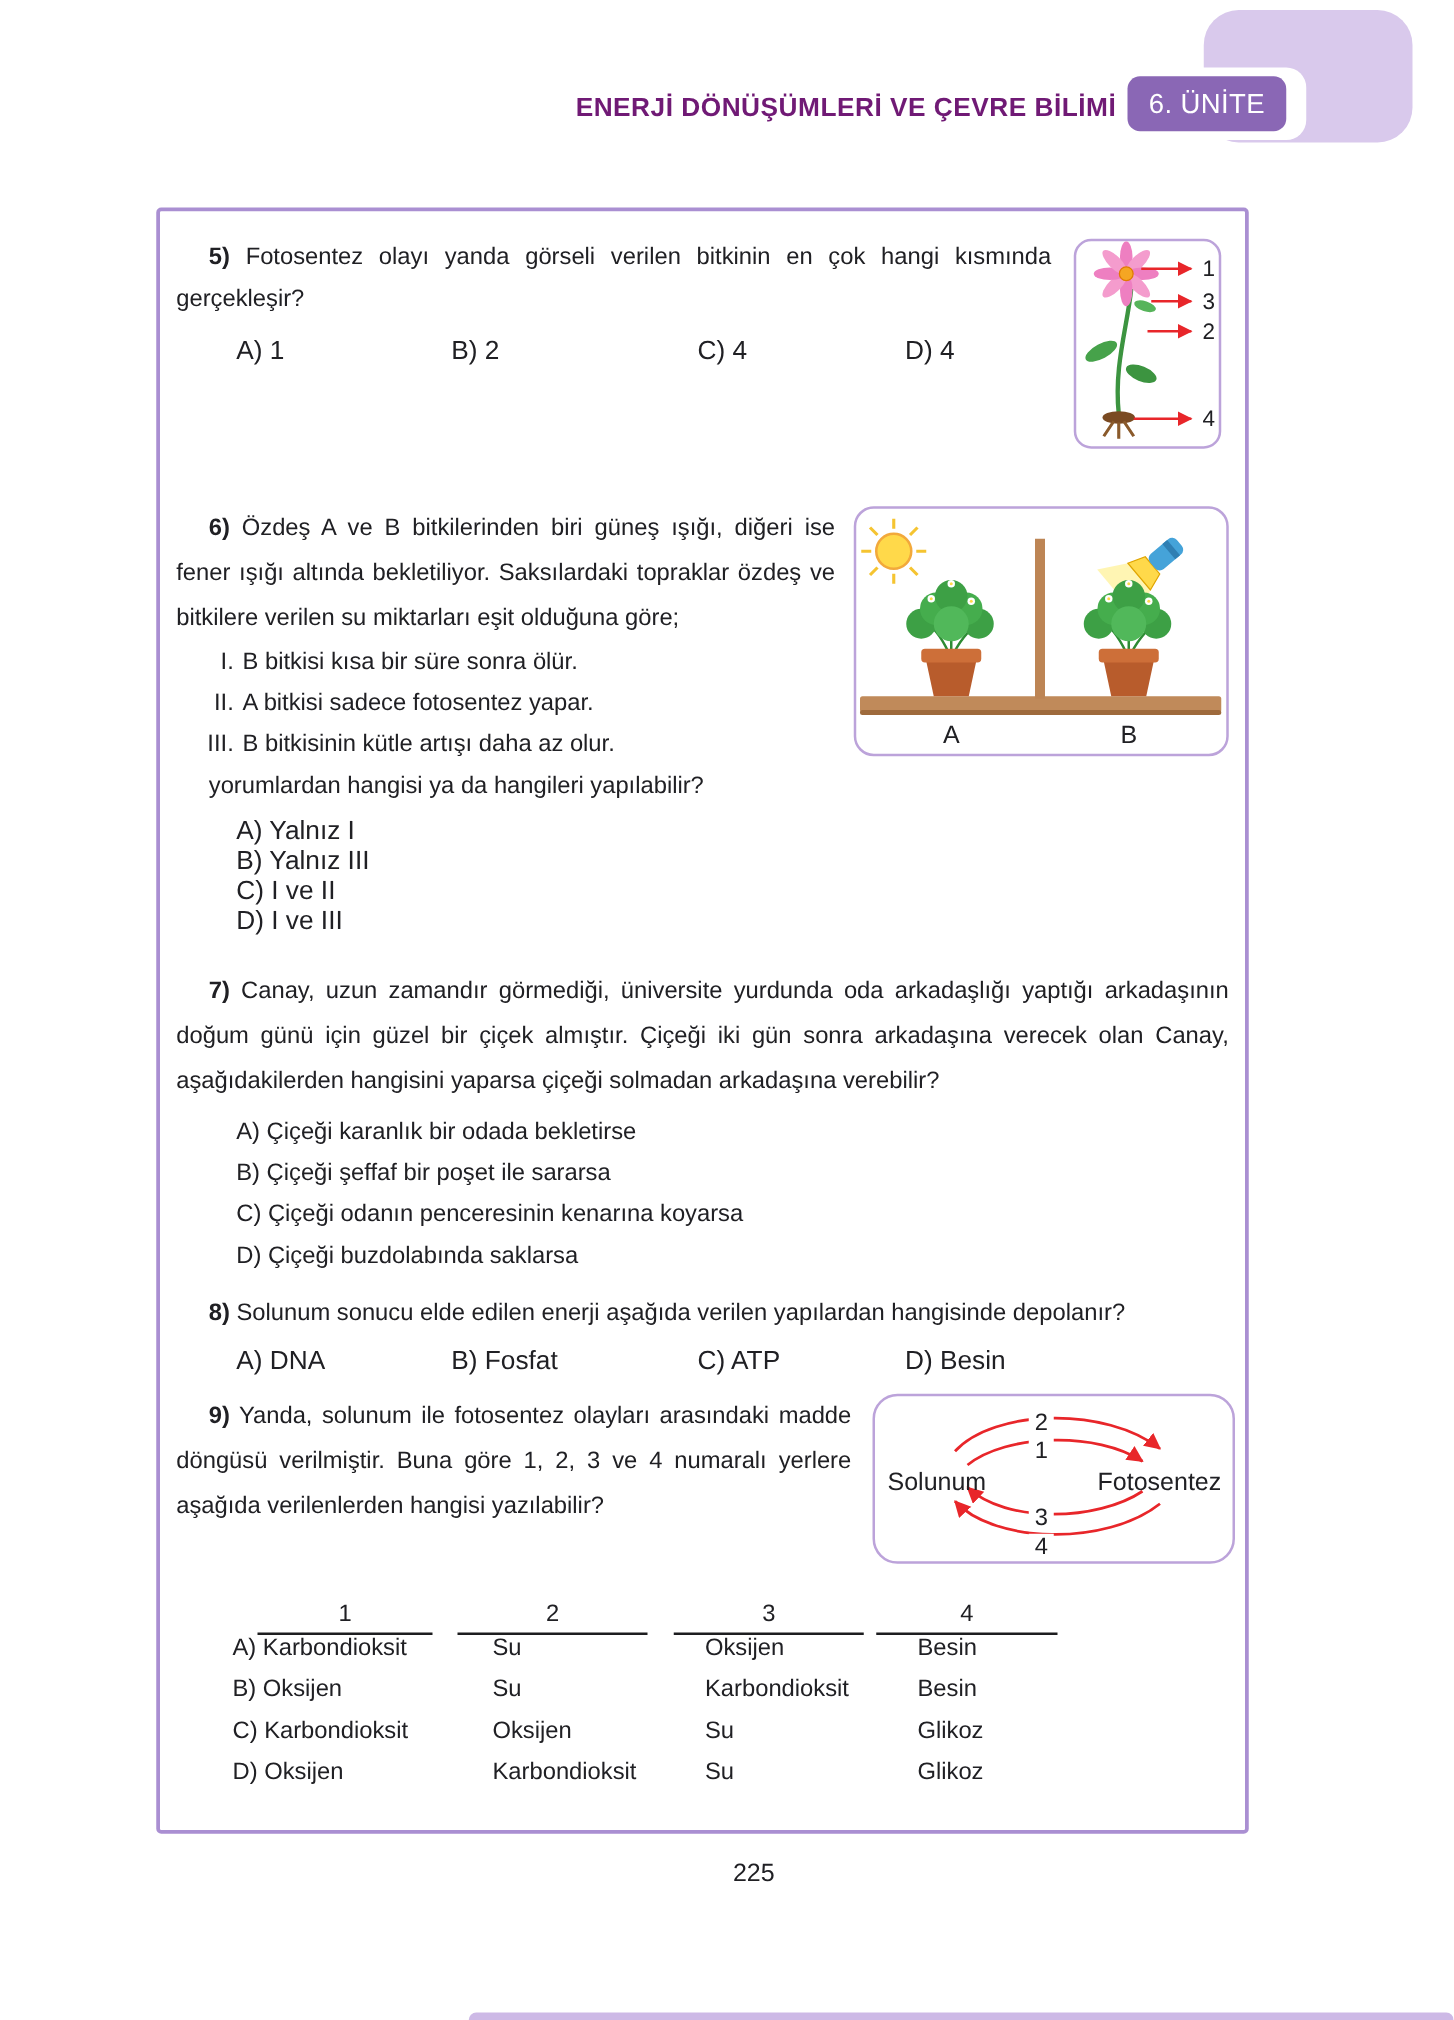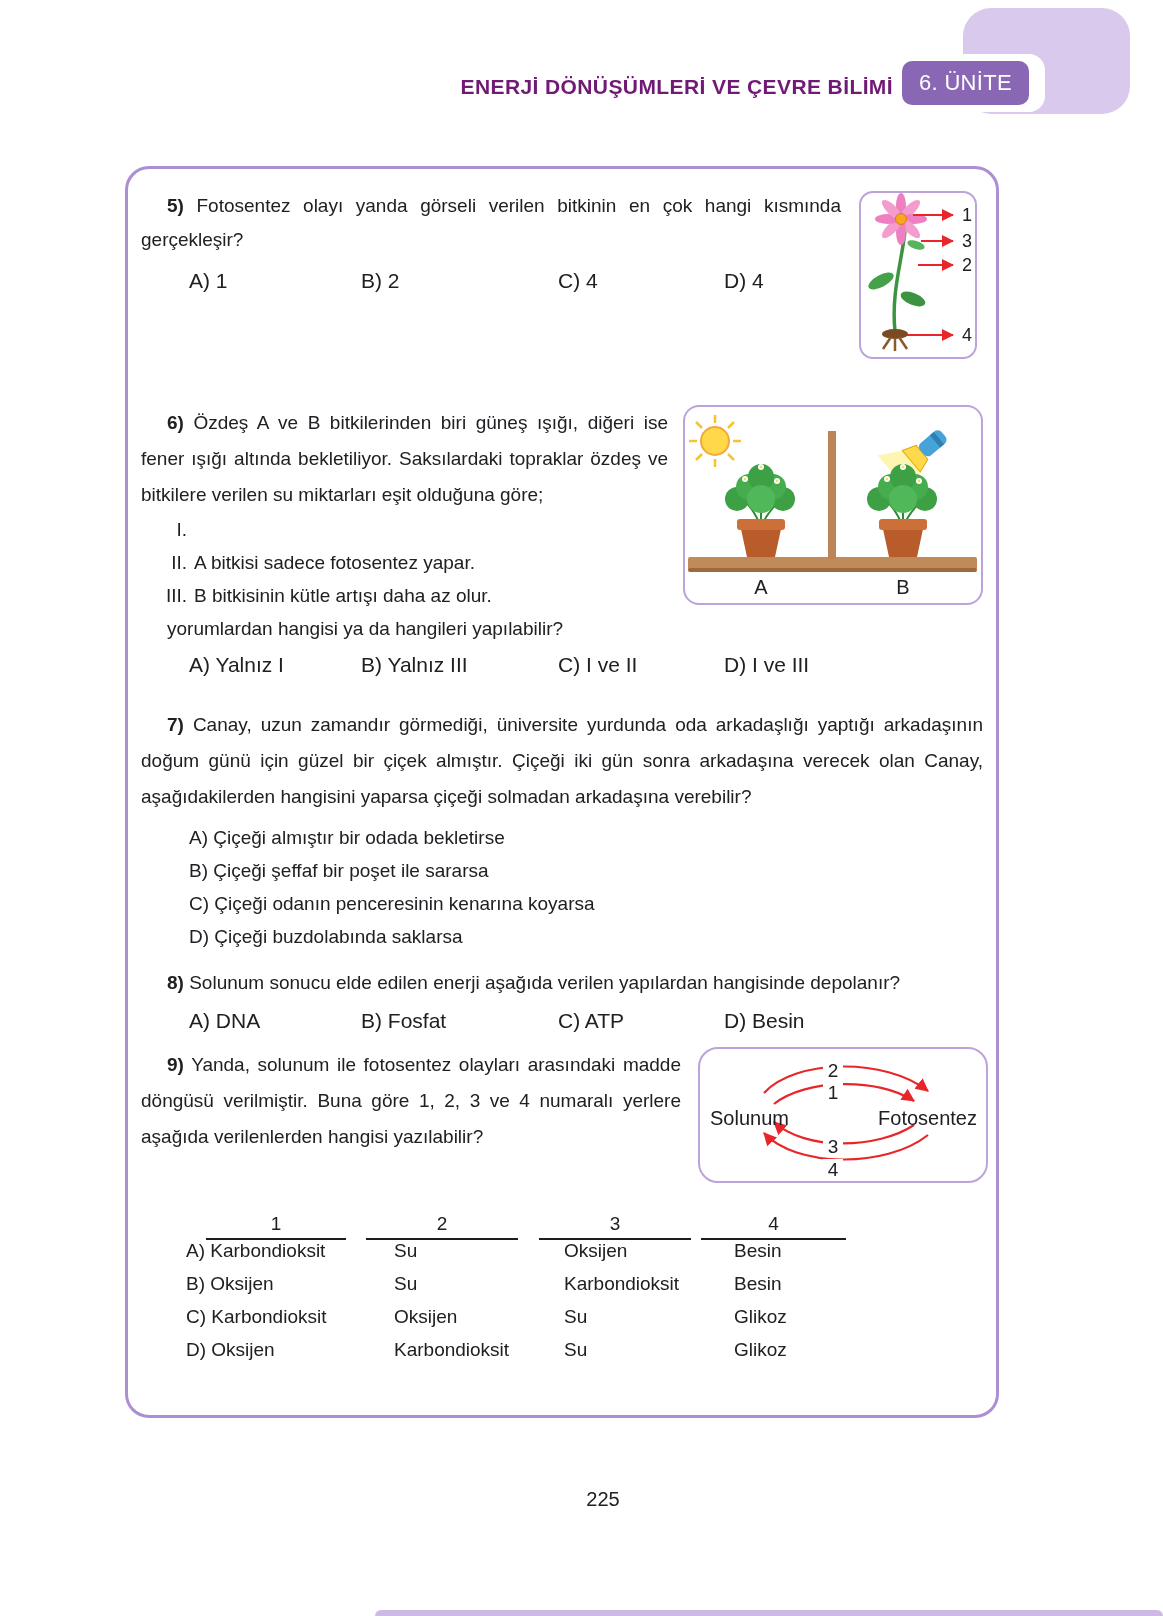--- a/index.html
+++ b/index.html
@@ -15,21 +15,21 @@
   .badge-plate { position:absolute; left:895px; top:54px; width:150px; height:58px;
     background:#ffffff; border-radius:16px; }
   .unit-badge { position:absolute; left:902px; top:61px; width:127px; height:44px;
     background:#8a67b5; border-radius:10px; color:#ffffff; font-weight:400; font-size:22px;
     display:flex; align-items:center; justify-content:center; letter-spacing:.3px; }
   .header-title { position:absolute; top:75px; left:0; width:893px; text-align:right;
     color:#701a75; font-weight:700; font-size:21px; letter-spacing:.4px; }
 
   
   .main-box { position:absolute; left:125px; top:166px; width:874px; min-height:1252px;
-    border:3px solid #aa8fd2; border-radius:24px; background:#ffffff;
+    border:3px solid #aa8fd2; border-radius:4px; background:#ffffff;
     padding:20px 13px 24px 13px; }
 
   .q-para { font-size:19px; line-height:36px; text-align:justify; text-indent:26px; }
   .q-para b { font-weight:700; }
   .q5-para { line-height:34px; }
 
   .options-row { display:flex; margin-left:48px; font-size:21px; }
   .options-row .o1 { width:172px; }
   .options-row .o2 { width:197px; }
   .options-row .o3 { width:166px; }
@@ -43,21 +43,21 @@
   .fig-num { position:absolute; left:98px; width:16px; text-align:center;
     font-size:18px; line-height:21px; }
 
   
   .q6-block { position:relative; margin-top:21px; min-height:276px; }
   .q6-block .q-para { width:527px; }
   .stmt { display:flex; font-size:19px; line-height:33px; width:560px; }
   .stmt .rn { width:46px; text-align:right; }
   .stmt .st { padding-left:7px; }
   .q-subline { font-size:19px; line-height:33px; margin-left:26px; }
-  .q6-options { margin-top:8px; }
+  .q6-options { margin-top:8px;flex-direction:column; }
   .q6-figure { position:absolute; top:0; right:0; width:300px; height:200px;
     border:2.5px solid #bca3da; border-radius:16px; background:#fff; overflow:hidden; }
 
   
   .q7-block { margin-top:26px; }
   .opts-vertical { margin:6px 0 0 48px; font-size:19px; line-height:33px; }
 
   
   .q8-block { margin-top:12px; }
   .q8-options { margin-top:8px; }
@@ -148,20 +148,21 @@
         <span class="fig-num" style="top:38px">3</span>
         <span class="fig-num" style="top:62px">2</span>
         <span class="fig-num" style="top:132px">4</span>
       </div>
     </div>
 
     <div class="q6-block">
       <p class="q-para"><b>6)</b> <span>Özdeş A ve B bitkilerinden biri güneş ışığı, diğeri ise fener ışığı altında bekletiliyor. Saksılardaki topraklar özdeş ve bitkilere verilen su miktarları eşit olduğuna göre;</span></p>
       <div class="stmt">
         <span class="rn">I.</span>
+        <span class="st">B bitkisi kısa bir süre sonra ölür.</span>
       </div>
       <div class="stmt">
         <span class="rn">II.</span>
         <span class="st">A bitkisi sadece fotosentez yapar.</span>
       </div>
       <div class="stmt">
         <span class="rn">III.</span>
         <span class="st">B bitkisinin kütle artışı daha az olur.</span>
       </div>
       <div class="q-subline">yorumlardan hangisi ya da hangileri yapılabilir?</div>
@@ -218,21 +219,21 @@
           <use href="#plantg" x="142"></use>
           <text x="76" y="187" font-size="20" text-anchor="middle" fill="#202024">A</text>
           <text x="218" y="187" font-size="20" text-anchor="middle" fill="#202024">B</text>
         </svg>
       </div>
     </div>
 
     <div class="q7-block">
       <p class="q-para"><b>7)</b> <span>Canay, uzun zamandır görmediği, üniversite yurdunda oda arkadaşlığı yaptığı arkadaşının doğum günü için güzel bir çiçek almıştır. Çiçeği iki gün sonra arkadaşına verecek olan Canay, aşağıdakilerden hangisini yaparsa çiçeği solmadan arkadaşına verebilir?</span></p>
       <div class="opts-vertical">
-        <div>A) Çiçeği almıştır bir odada bekletirse</div>
+        <div>A) Çiçeği karanlık bir odada bekletirse</div>
         <div>B) Çiçeği şeffaf bir poşet ile sararsa</div>
         <div>C) Çiçeği odanın penceresinin kenarına koyarsa</div>
         <div>D) Çiçeği buzdolabında saklarsa</div>
       </div>
     </div>
 
     <div class="q8-block">
       <p class="q-para"><b>8)</b> <span>Solunum sonucu elde edilen enerji aşağıda verilen yapılardan hangisinde depolanır?</span></p>
       <div class="options-row q8-options">
         <span class="o1">A) DNA</span>

